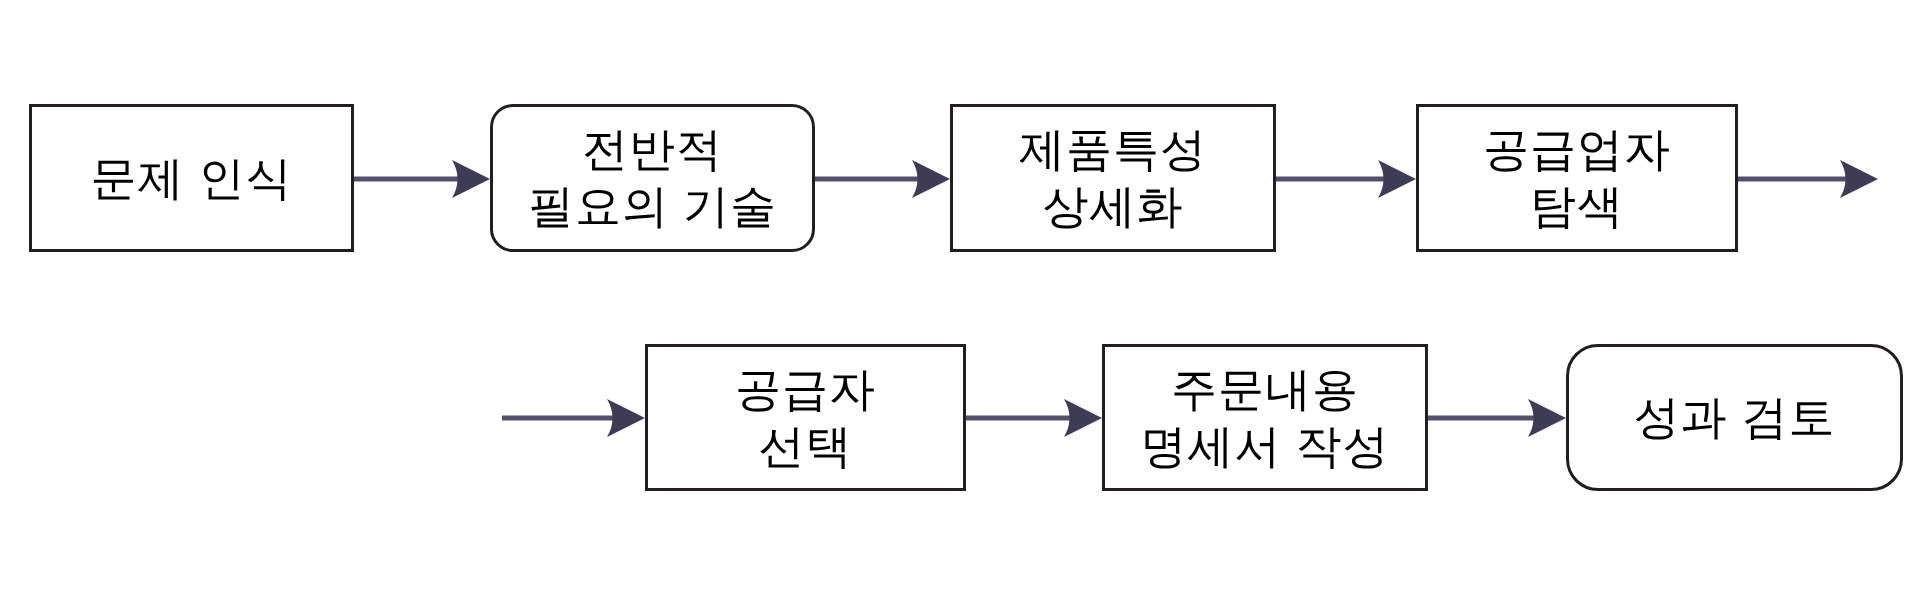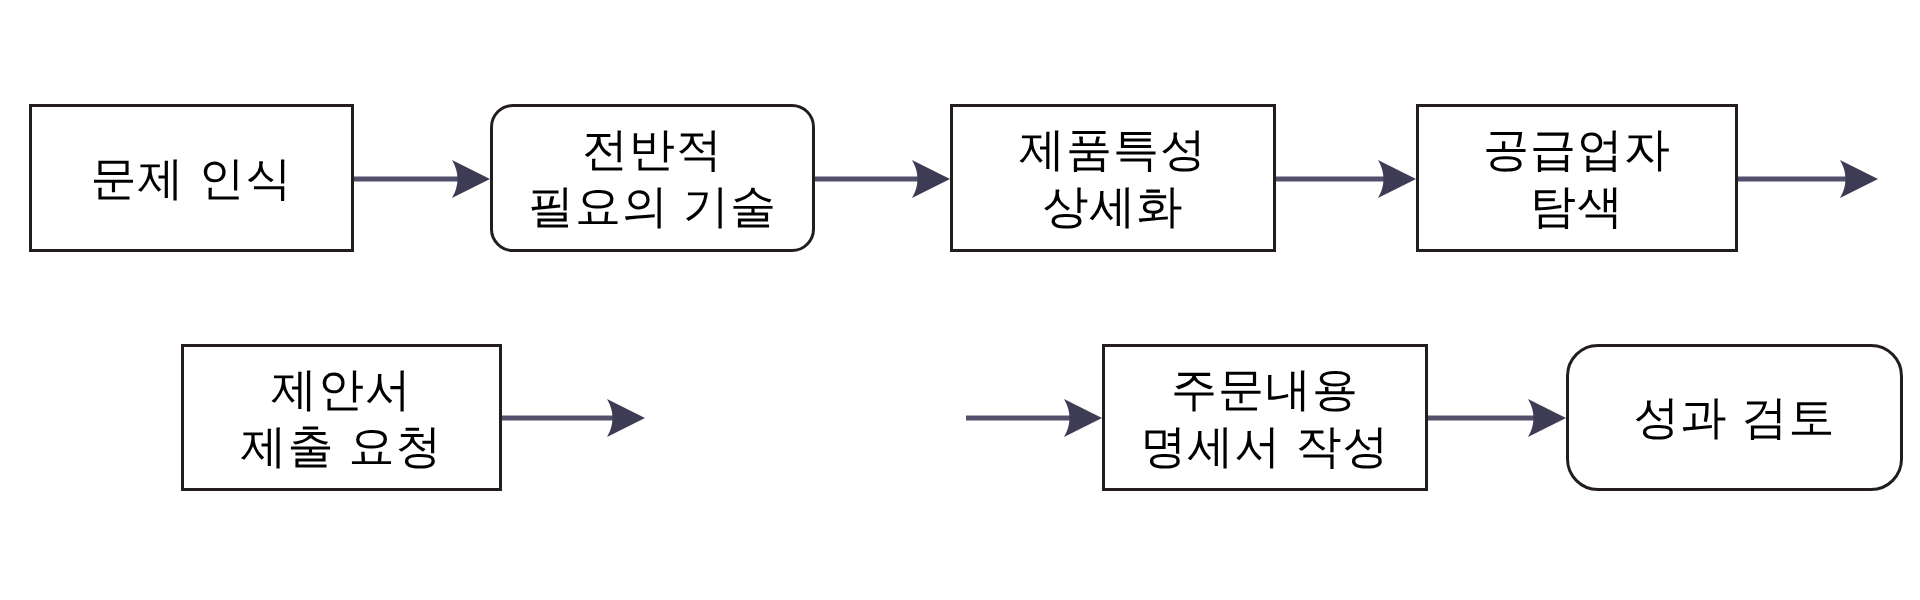--- a/index.html
+++ b/index.html
@@ -77,23 +77,23 @@
   <svg class="arrow" style="left:1276px; top:157px;" width="140" height="44" viewBox="0 0 140 44">
     <line x1="0" y1="22" x2="108" y2="22"></line>
     <path d="M140,22 L102,3 Q113,22 102,41 Z"></path>
   </svg>
 
   <svg class="arrow" style="left:1738px; top:157px;" width="140" height="44" viewBox="0 0 140 44">
     <line x1="0" y1="22" x2="108" y2="22"></line>
     <path d="M140,22 L102,3 Q113,22 102,41 Z"></path>
   </svg>
 
-  <div class="node" style="left:181px; top:344px; width:321px; height:147px;">
-    <span class="label">제안서
-제출 요청</span>
+  <div class="node" style="left:645px; top:344px; width:321px; height:147px;">
+    <span class="label">공급자
+선택</span>
   </div>
   <div class="node" style="left:1102px; top:344px; width:326px; height:147px;">
     <span class="label">주문내용
 명세서 작성</span>
   </div>
   <div class="node" style="left:1566px; top:344px; width:337px; height:147px;border-radius:32px;">
     <span class="label">성과 검토</span>
   </div>
 
   <svg class="arrow" style="left:502px; top:396px;" width="143" height="44" viewBox="0 0 143 44">

